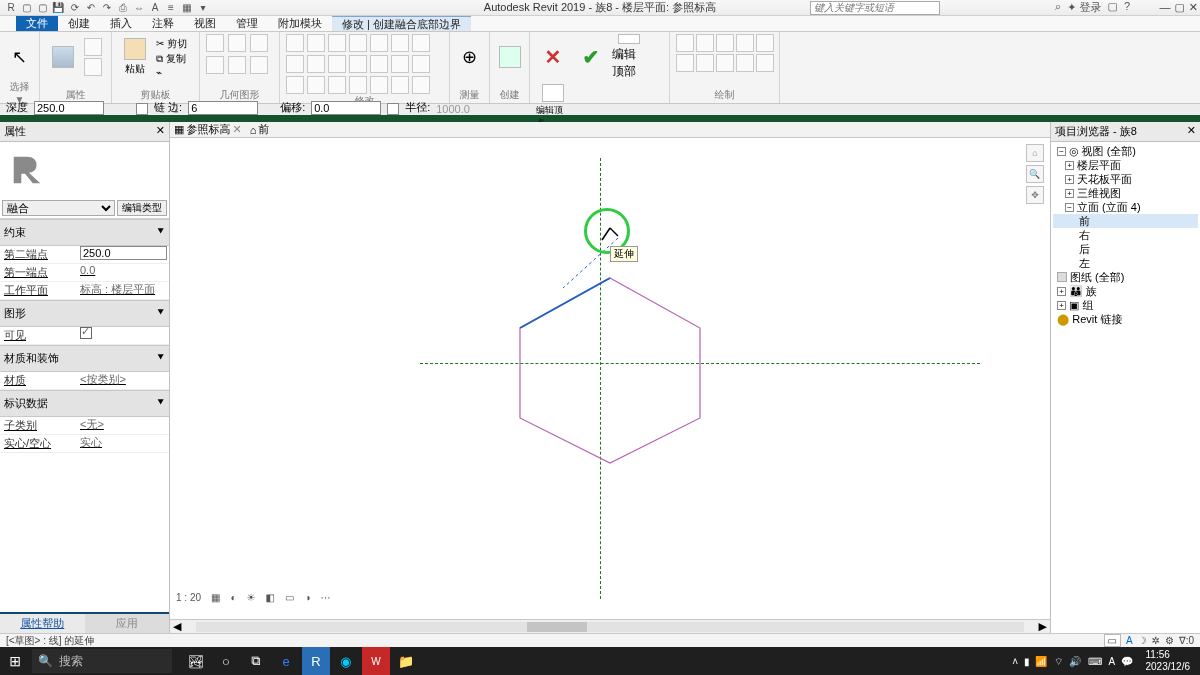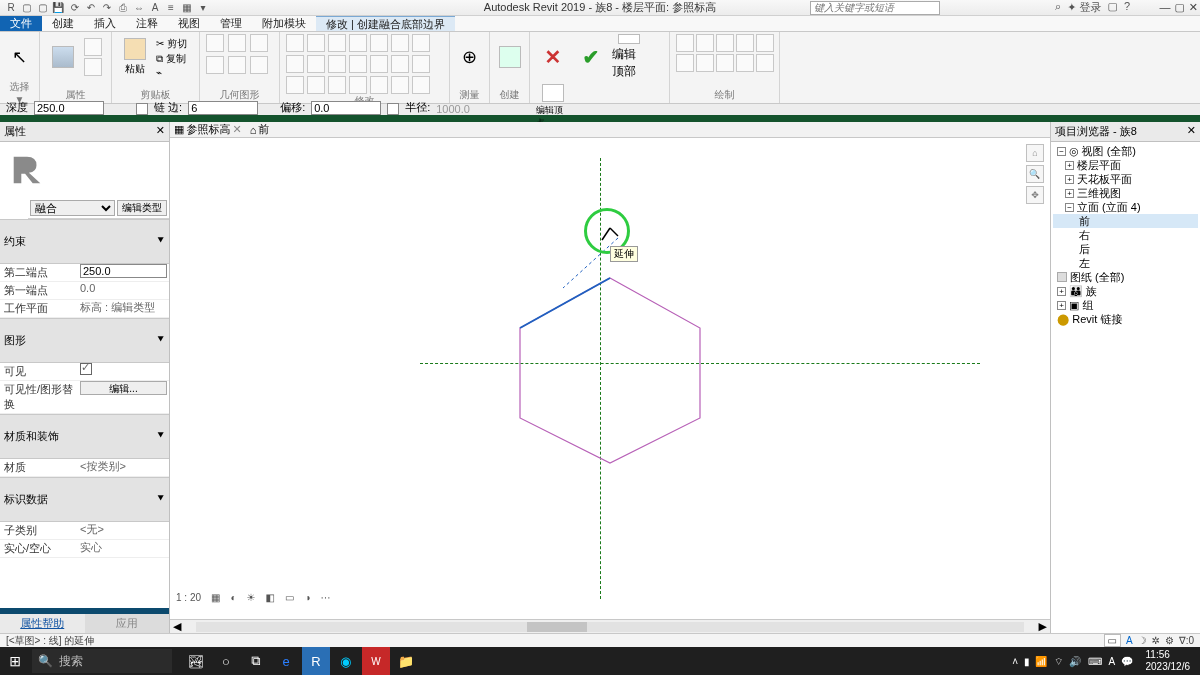--- a/index.html
+++ b/index.html
@@ -10,21 +10,21 @@
 .qat { display: flex; gap: 2px; padding-left: 4px; }
 .qat span { width: 14px; height: 14px; display: inline-flex; align-items: center; justify-content: center; font-size: 10px; color: #555; }
 .titlebar .title { position: absolute; left: 50%; transform: translateX(-50%); color: #333; font-size: 11px; }
 .titlebar .search { position:absolute; right:260px; width:130px; height:14px; border:1px solid #aaa; background:#fff; font-size:10px; color:#999; padding:0 3px; font-style:italic;}
 .titlebar .right-icons { position:absolute; right:70px; display:flex; gap:6px; color:#555; font-size:11px;}
 .titlebar .win-controls { position:absolute; right:2px; display:flex; gap:4px; color:#444; font-size:11px;}
 
 
 .tabs { height: 16px; background: #f8f8f8; display: flex; align-items: stretch; border-bottom: 1px solid #c8c8c8; }
 .tab { padding: 1px 10px; font-size: 11px; color: #222; display:flex; align-items:center; cursor:default;}
-.tab.file { background: #1164b3; color: #fff; }
+.tab.file { background: #1164b3; color: #fff; margin-left: 16px; }
 .tab.active { background: #dce9f5; border-top:1px solid #7aa8d3; }
 
 
 .ribbon { height: 72px; background: #f4f4f4; border-bottom: 1px solid #c8c8c8; display:flex; }
 .group { border-right: 1px solid #d4d4d4; padding: 2px 6px 0; display:flex; flex-direction:column; justify-content:space-between;}
 .group .gicons { display:flex; gap:4px; flex-wrap:wrap; align-items:center; }
 .bigbtn { width:34px; height:46px; display:flex; flex-direction:column; align-items:center; justify-content:center; gap:2px; }
 .bigbtn .ic { width:22px; height:22px; border:1px solid #bbb; background:#fff; }
 .smallbtn { width:18px; height:18px; border:1px solid #c8c8c8; background:#fafafa; display:inline-block;}
 .group-label { text-align:center; font-size:10px; color:#777; padding-bottom:1px;}
@@ -37,32 +37,32 @@
 .optbar .chk{ width:12px; height:12px; border:1px solid #888; background:#fff; display:inline-block;}
 
 
 .workarea { display:flex; height: calc(675px - 16px - 16px - 72px - 18px - 14px - 28px); }
 
 
 .propwrap { width:170px; background:#fff; border-right:1px solid #c0c0c0; display:flex; flex-direction:column;}
 .panel-header { background:#eaeaea; font-size:11px; padding:2px 4px; display:flex; justify-content:space-between; border-bottom:1px solid #c0c0c0;}
 .proplogo { height:56px; display:flex; align-items:center; justify-content:flex-start; padding-left:8px; }
 .proplogo svg { width:38px; height:38px; }
-.typebar { display:flex; gap:2px; padding:2px; border-bottom:1px solid #d0d0d0;margin-left:28px;}
+.typebar { display:flex; gap:2px; padding:2px; border-bottom:1px solid #d0d0d0;}
 .typebar select{ flex:1; height:16px; font-size:11px; border:1px solid #aaa;}
 .typebar button{ font-size:10px; height:16px; border:1px solid #aaa; background:#efefef; padding:0 4px;}
-.prop-section { background:#e3e3e3; font-size:11px; padding:14px 4px; border-top:1px solid #c8c8c8; border-bottom:1px solid #c8c8c8; display:flex; justify-content:space-between;}
-.prop-row { display:flex; font-size:11px; border-bottom:1px solid #eee;}
+.prop-section { background:#e3e3e3; font-size:11px; padding:5px 4px; border-top:1px solid #c8c8c8; border-bottom:1px solid #c8c8c8; display:flex; justify-content:space-between;}
+.prop-row { display:flex; font-size:11px; border-bottom:1px solid #eee;text-decoration:underline;}
 .prop-row .k{ width:78px; padding:1px 4px; color:#333;}
 .prop-row .v{ flex:1; padding:0 2px; }
 .prop-row .v input{ width:100%; border:1px solid #888; height:14px; font-size:11px; padding:0 2px;}
 .prop-row .v span{ color:#666; }
 .prop-row .chk{ width:12px; height:12px; border:1px solid #666; display:inline-block; position:relative;}
 .prop-row .chk.on::after{ content:"✓"; position:absolute; top:-3px; left:0; font-size:11px;}
-.propfoot { margin-top:auto; display:flex; border-top:6px solid #0c4a6e;}
+.propfoot { margin-top:auto; display:flex; border-top:2px solid #0c4a6e;}
 .propfoot div{ flex:1; text-align:center; font-size:11px; padding:2px; background:#eaeaea;}
 .propfoot div.apply{ background:#dcdcdc; color:#888;}
 
 
 .center { flex:1; display:flex; flex-direction:column; position:relative; background:#fff;}
 .viewtabs { height:16px; background:#f2f2f2; border-bottom:1px solid #c8c8c8; display:flex; align-items:center; gap:8px; padding:0 4px; font-size:11px;}
 .viewtabs .vt { display:flex; align-items:center; gap:2px;}
 .viewtabs .x{ color:#888; cursor:default;}
 .canvas { flex:1; position:relative; background:#fff; overflow:hidden;}
 .refline-h { position:absolute; border-top:1.5px dashed #1a7a1a; }
@@ -310,34 +310,30 @@
     <div class="prop-row">
         <div class="k">第二端点</div>
         <div class="v"><input value="250.0" style=""></div>
       </div>
     <div class="prop-row">
         <div class="k">第一端点</div>
         <div class="v"><span>0.0</span></div>
       </div>
     <div class="prop-row">
         <div class="k">工作平面</div>
-        <div class="v"><span>标高 : 编辑类型</span></div>
+        <div class="v"><span>标高 : 楼层平面</span></div>
       </div>
 
     <div class="prop-section">
         <span>图形</span>
         <span>⯆</span>
       </div>
     <div class="prop-row">
         <div class="k">可见</div>
         <div class="v"><span class="chk on"></span></div>
-      </div>
-    <div class="prop-row">
-        <div class="k">可见性/图形替换</div>
-        <div class="v"><button style="width:100%;height:14px;font-size:10px;border:1px solid #aaa;background:#efefef">编辑...</button></div>
       </div>
 
     <div class="prop-section">
         <span>材质和装饰</span>
         <span>⯆</span>
       </div>
     <div class="prop-row">
         <div class="k">材质</div>
         <div class="v"><span>&lt;按类别&gt;</span></div>
       </div>

